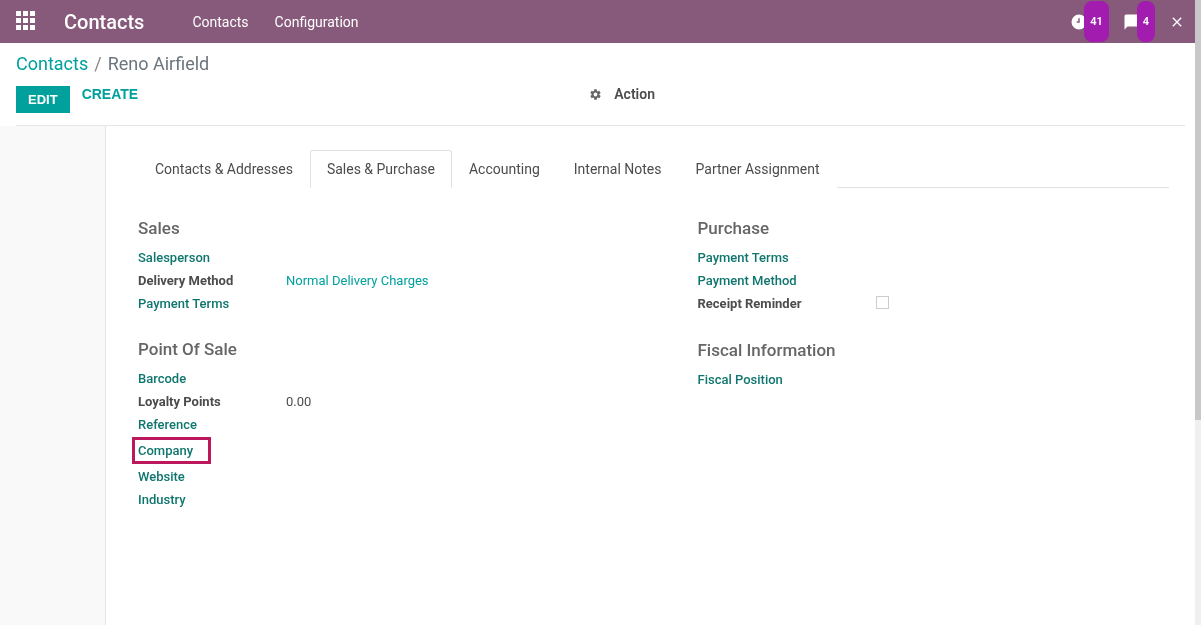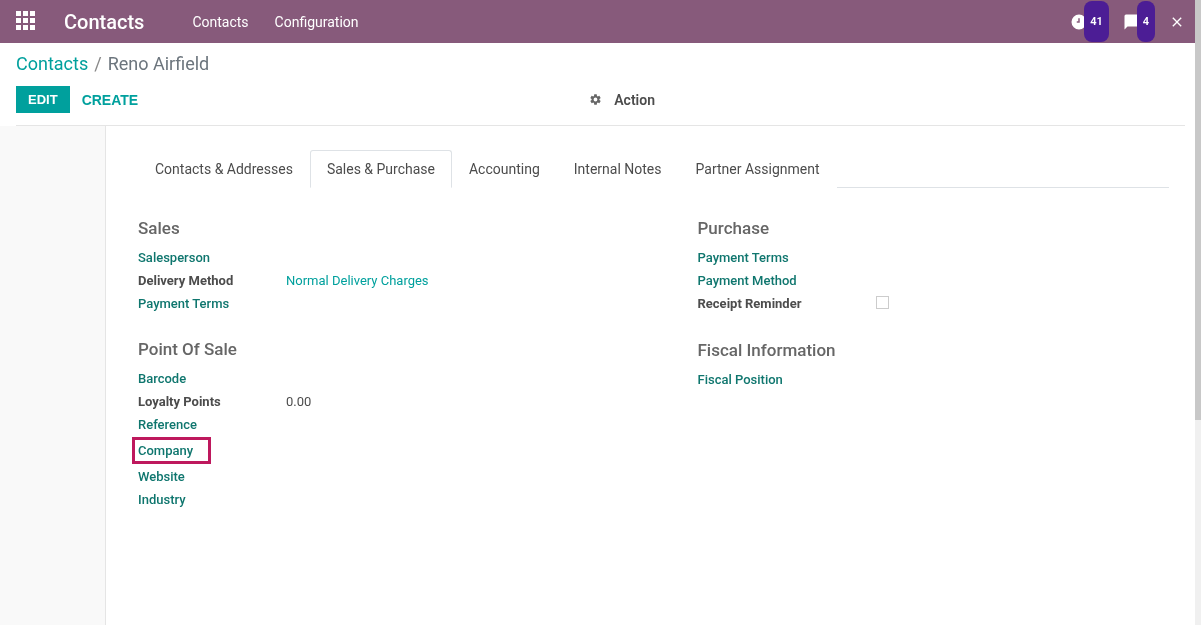--- a/index.html
+++ b/index.html
@@ -6,27 +6,27 @@
 body { font-family: -apple-system, BlinkMacSystemFont, "Segoe UI", Roboto, "Helvetica Neue", Arial, sans-serif; font-size: 13px; color: #4c4c4c; width: 1201px; background: #f9f9f9; }
 .topbar { background: #875A7B; height: 43px; display: flex; align-items: center; padding: 0 16px; color: #fff; }
 .apps-icon { width: 22px; height: 22px; display: grid; grid-template-columns: repeat(3, 5px); grid-template-rows: repeat(3, 5px); gap: 2px; margin-right: 26px; cursor: pointer; }
 .apps-icon span { background: #fff; width: 5px; height: 5px; }
 .brand { font-size: 20px; font-weight: 500; margin-right: 48px; }
 .nav-link { font-size: 14px; margin-right: 26px; cursor: pointer; }
 .spacer { flex: 1; }
 .systray { display: flex; align-items: center; gap: 14px; }
 .pill { display: flex; align-items: center; cursor: pointer; }
 .pill-icon { width: 18px; height: 18px; fill: #fff; }
-.badge { background: #4c1d95; color: #fff; font-size: 11px; font-weight: 600; padding: 14px 6px; border-radius: 8px; margin-left: -4px; }
+.badge { background: #a21caf; color: #fff; font-size: 11px; font-weight: 600; padding: 14px 6px; border-radius: 8px; margin-left: -4px; }
 .subheader { background: #fff; padding: 10px 16px 0; }
 .breadcrumb { font-size: 18px; display: flex; align-items: center; gap: 6px; margin-bottom: 12px; }
 .breadcrumb a { color: #00A09D; text-decoration: none; }
 .breadcrumb .sep { color: #888; }
 .breadcrumb .current { color: #6c757d; }
-.actionbar { display: flex; align-items: center; padding-bottom: 12px; border-bottom: 1px solid #e5e5e5; }
+.actionbar { display: flex; align-items: flex-start; padding-bottom: 12px; border-bottom: 1px solid #e5e5e5; }
 .btn-primary { background: #00A09D; color: #fff; border: none; padding: 6px 12px; font-size: 13px; font-weight: 600; cursor: pointer; margin-right: 12px; }
 .btn-link { background: none; border: none; color: #00A09D; font-size: 14px; font-weight: 600; cursor: pointer; }
 .action-dropdown { margin-left: auto; margin-right: 530px; display: flex; align-items: center; gap: 12px; cursor: pointer; color: #4c4c4c; font-weight: 600; font-size: 14px; }
 .gear { width: 13px; height: 13px; fill: #666; }
 .content { display: flex; }
 .left-gutter { width: 106px; background: #f9f9f9; border-right: 1px solid #e5e5e5; min-height: 500px; }
 .sheet { flex: 1; background: #fff; padding: 24px 32px; min-height: 500px; }
 .tabs { display: flex; border-bottom: 1px solid #dee2e6; }
 .tab { padding: 10px 16px; border: 1px solid transparent; border-bottom: none; font-size: 14px; color: #4c4c4c; cursor: pointer; background: #fff; margin-bottom: -1px; }
 .tab.active { border-color: #dee2e6; border-top: 1px solid #dee2e6; border-bottom: 1px solid #fff; border-radius: 3px 3px 0 0; }

